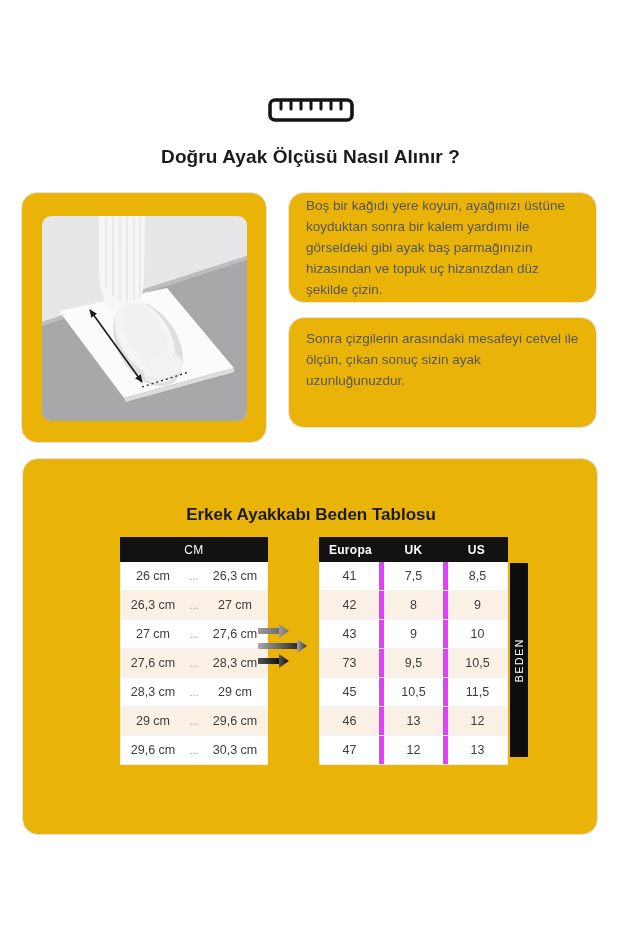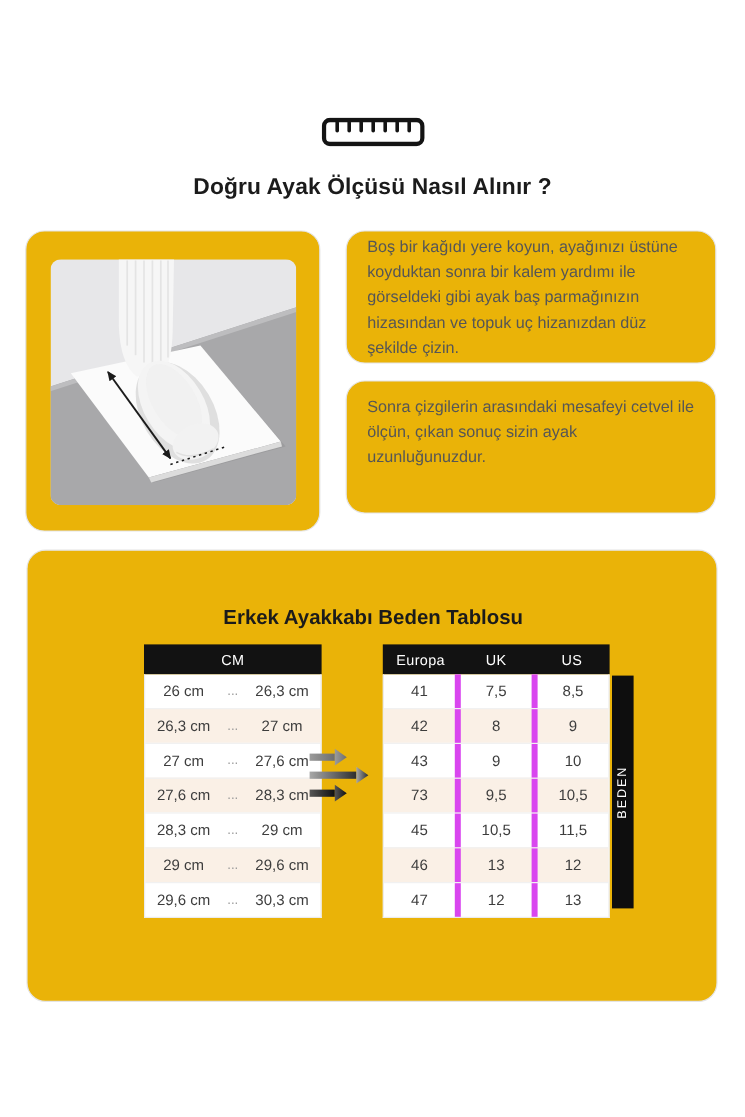--- a/index.html
+++ b/index.html
@@ -34,21 +34,21 @@
     font-size:12px;font-weight:500;letter-spacing:.3px;}
   .tbody{border:1px solid #ececec;border-top:none;box-sizing:border-box;background:#fff;}
   .trow{display:flex;height:28px;align-items:center;}
   .trow.alt{background:#faf0e6;}
   .trow + .trow{border-top:1px solid #f1f1f1;}
   .cell{display:flex;align-items:center;justify-content:center;font-size:12.5px;font-weight:500;color:#3d3d3d;}
   .cm-table .from,.cm-table .to{flex:1 1 45%;}
   .cm-table .sep{flex:0 0 18px;font-size:11px;color:#9a9a9a;font-weight:400;}
   .conv-table .cell{flex:1 1 33.33%;height:100%;}
   .conv-table .cell + .cell{border-left:5px solid #d946ef;}
-  .conv-table .thead{justify-content:space-around;}
+  .conv-table .thead{justify-content:space-around;font-weight:bold;}
   .conv-table .thead span{flex:1;text-align:center;}
 
   
   .beden-strip{left:487px;top:104px;width:18px;height:194px;background:#0e0e0e;
     display:flex;align-items:center;justify-content:center;}
   .beden-label{writing-mode:vertical-rl;transform:rotate(180deg);color:#ffffff;
     font-size:10.5px;font-weight:500;letter-spacing:1.6px;}
 
   
   .map-arrows{left:234px;top:164px;width:54px;height:46px;}

